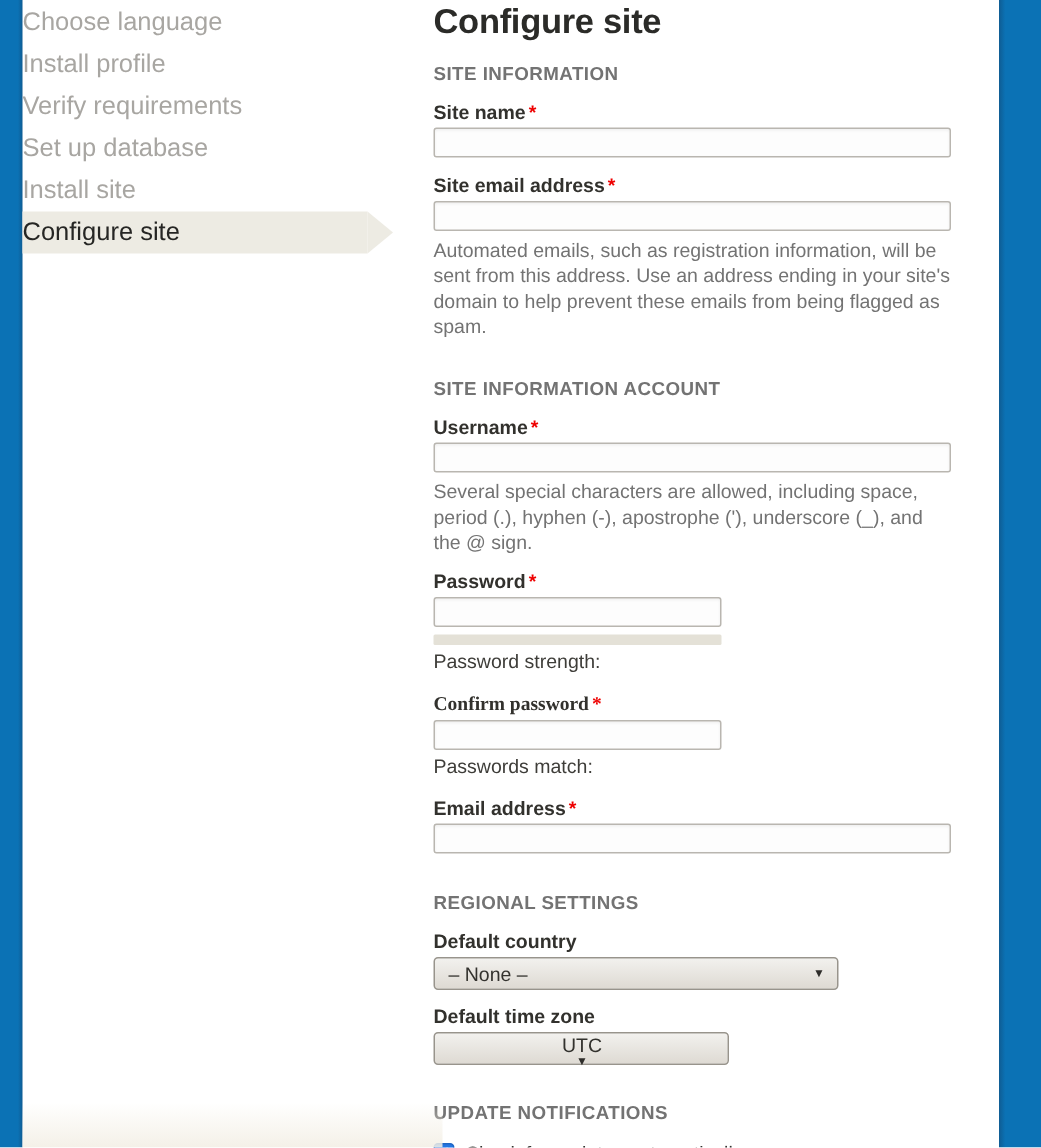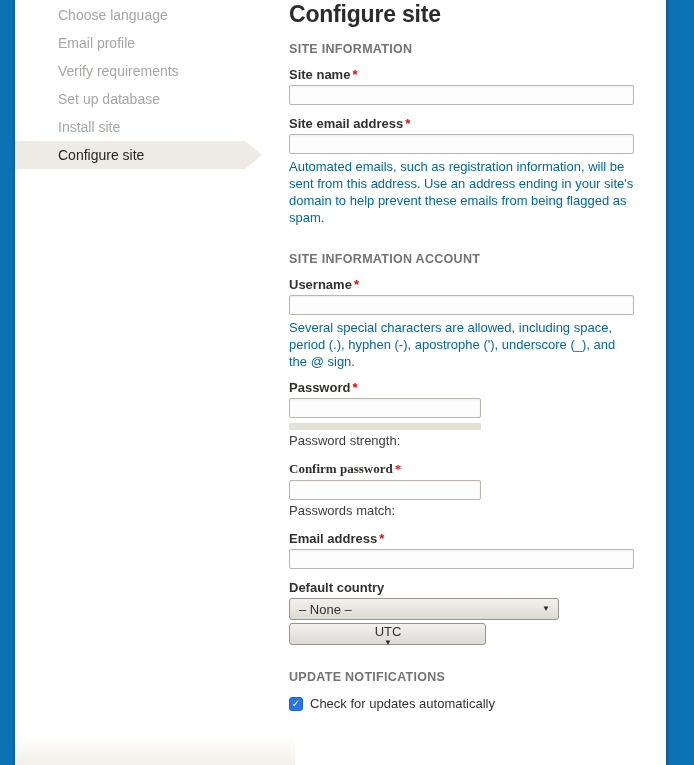--- a/index.html
+++ b/index.html
@@ -23,22 +23,21 @@
   
   .bottom-fade {
     position:absolute; left:15px; bottom:0; width:280px; height:30px;
     background:linear-gradient(to bottom, rgba(245,242,234,0), rgba(243,239,229,0.9));
     pointer-events:none;
   }
   
   .sidebar { position:absolute; left:15px; top:1px; width:265px; }
   .step {
     height:28px; line-height:28px;
-    padding-left:43px;
-    font-size:14px;
+    font-size:17px;
     color:#a8a6a2;
     white-space:nowrap;
   }
   .step.active {
     position:relative;
     width:230px;
     background:#edebe3;
     color:#262624;
   }
   .step.active::after {
@@ -84,21 +83,21 @@
     font-family:"Liberation Sans","DejaVu Sans",sans-serif;
     font-size:13px;
     padding:0 5px;
     color:#333;
   }
   .text-input.narrow { width:192px; }
   .desc {
     margin-top:4px;
     font-size:13px;
     line-height:17px;
-    color:#0369a1;
+    color:#737373;
   }
   .plain-text {
     font-size:13px;
     color:#3e3d39;
   }
   .strength-bar {
     width:192px; height:7px;
     margin-top:5px;
     background:#e4e1d7;
     border-radius:1px;
@@ -144,21 +143,21 @@
   .check-label { font-size:13px; color:#33322e; }
 </style>
 </head>
 <body>
 
 <div class="bar-left"></div>
 <div class="bar-right"></div>
 
 <div class="sidebar">
   <div class="step">Choose language</div>
-  <div class="step">Email profile</div>
+  <div class="step">Install profile</div>
   <div class="step">Verify requirements</div>
   <div class="step">Set up database</div>
   <div class="step">Install site</div>
   <div class="step active">Configure site</div>
 </div>
 
 <div class="main">
 
   <h1 class="page-title">Configure site</h1>
 
@@ -194,27 +193,29 @@
     <span>Confirm password</span><span class="req">*</span>
   </div>
   <input class="text-input narrow" type="password" value="" style="">
   <div class="plain-text" style="margin-top:3px;">Passwords match:</div>
 
   <div class="field-label" style="margin-top:13px;">
     <span>Email address</span><span class="req">*</span>
   </div>
   <input class="text-input" type="text" value="" style="">
 
+  <div class="section-heading mt-sec-big">REGIONAL SETTINGS</div>
 
   <div class="field-label" style="margin-top:11px;">Default country</div>
   <div class="select-box country">
     <span>– None –</span>
     <span class="arrow">▼</span>
   </div>
 
+  <div class="field-label" style="margin-top:10px;">Default time zone</div>
   <div class="select-box timezone">
     <span>UTC</span>
     <span class="arrow">▼</span>
   </div>
 
   <div class="section-heading" style="margin-top:25px;">UPDATE NOTIFICATIONS</div>
 
   <div class="check-row">
     <span class="checkbox">✓</span>
     <span class="check-label">Check for updates automatically</span>

